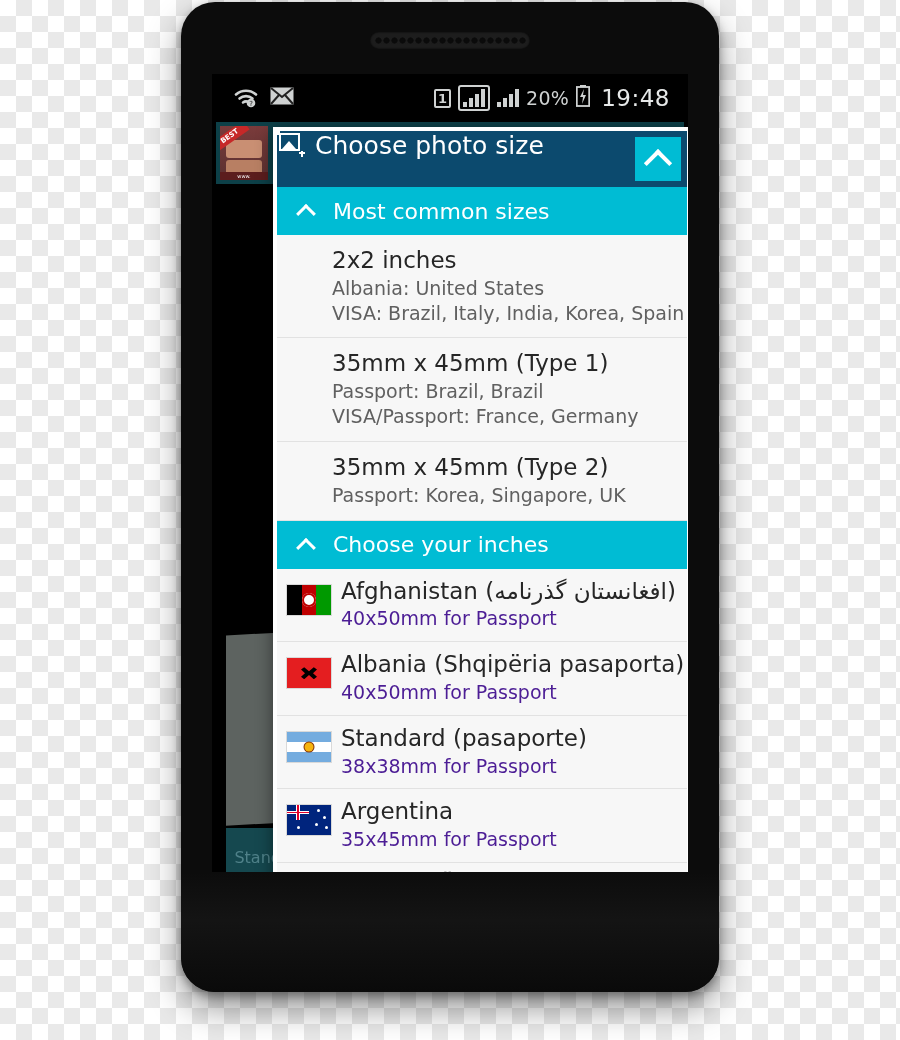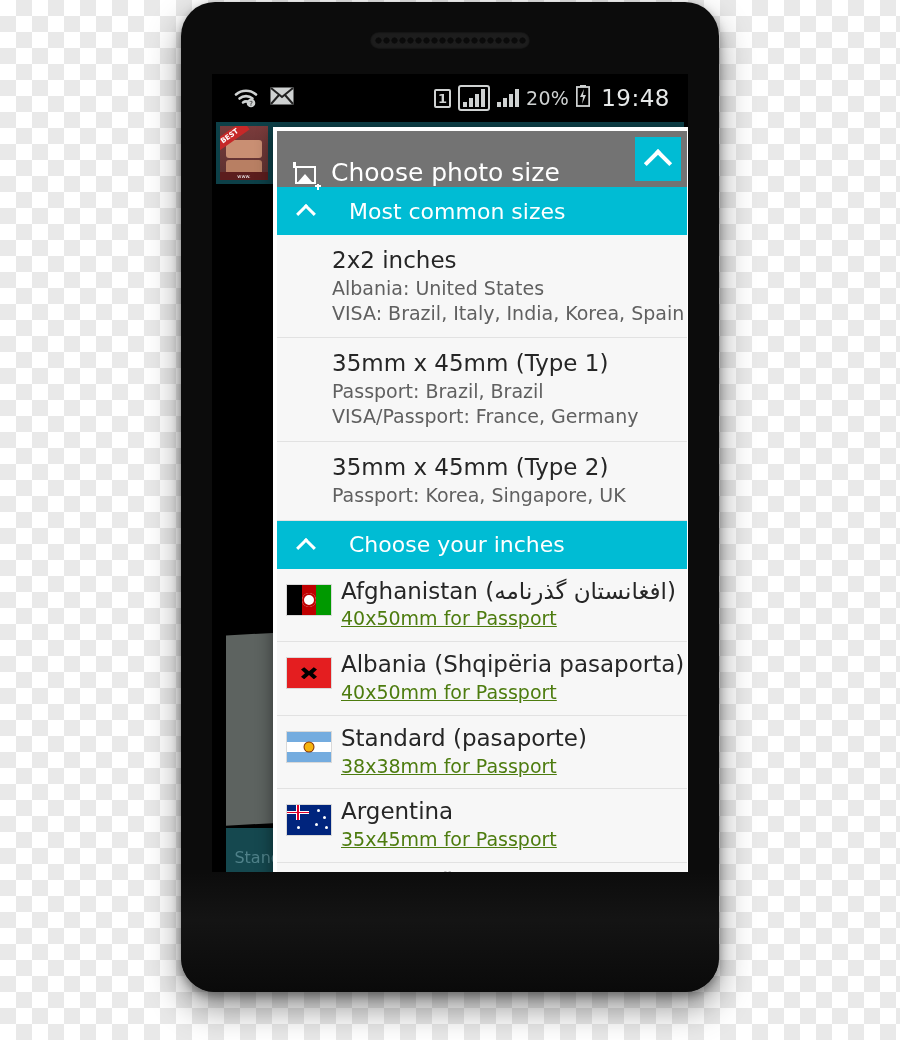--- a/index.html
+++ b/index.html
@@ -133,23 +133,23 @@
     left: 61px; top: 53px;
     width: 418px; height: 778px;
     background: #ffffff;
     border: 4px solid #ffffff;
     box-shadow: 0 4px 16px rgba(0,0,0,.45);
     overflow: hidden;
     display: flex; flex-direction: column;
   }
   #dlg-header {
     height: 56px; flex: 0 0 auto;
-    background: #737373;
-    display: flex; align-items: flex-end;
-    padding-left: 16px; padding-right: 0;
+    background: #0c4a6e;
+    display: flex; align-items: flex-start;
+    padding-right: 0;
     position: relative;
   }
   #dlg-header .titletxt {
     color: #ffffff; font-size: 25px; margin-left: 12px;
     font-family: "DejaVu Sans", sans-serif;
   }
   .photoicon {
     width: 26px; height: 23px; position: relative; flex: 0 0 auto;
   }
   .photoicon .frame{
@@ -181,21 +181,21 @@
     transform: rotate(45deg) translate(2px,2px);
   }
 
   #dlg-body { flex:1 1 auto; overflow:hidden; background:#f7f7f7; }
 
   .sect-header{
     background:#00bcd4; height: 48px;
     display:flex; align-items:center; padding-left: 22px;
   }
   .sect-header .lbl{
-    color:#fff; font-size: 22px; margin-left: 36px;
+    color:#fff; font-size: 22px; margin-left: 20px;
     font-family:"DejaVu Sans", sans-serif;
   }
 
   .size-row{
     padding: 10px 0 12px 55px;
     border-bottom: 1px solid #e2e2e2;
     background:#f7f7f7;
   }
   .size-row .t{
     font-size: 23px; color:#262626; line-height: 1.35;
@@ -217,23 +217,22 @@
     width: 44px; height: 30px; flex:0 0 auto; margin-top: 8px; margin-right: 10px;
     position:relative; overflow:hidden;
     box-shadow: 0 0 0 1px rgba(0,0,0,.12);
   }
   .country-row .txtwrap{ flex:1 1 auto; min-width:0; }
   .country-row .t{
     font-size: 23px; color:#262626; line-height:1.3; white-space:nowrap;
     font-family:"DejaVu Sans", sans-serif;
   }
   .country-row .s{
-    font-size: 19px; color:#4d7c0f; line-height:1.3;
-    font-family:"DejaVu Sans", sans-serif;
-    text-decoration:underline;
+    font-size: 19px; color:#4c1d95; line-height:1.3;
+    font-family:"DejaVu Sans", sans-serif;
   }
 
   
   .flag-af{background:linear-gradient(to right,#000 0 33.3%,#be0000 33.3% 66.6%,#009900 66.6% 100%);}
   .flag-af::after{content:"";position:absolute;left:50%;top:50%;transform:translate(-50%,-50%);
     width:14px;height:14px;border-radius:50%;background:#fff;box-shadow:inset 0 0 0 2px #be0000;}
   .flag-al{background:#e41e20;}
   .flag-al::after{content:"";position:absolute;left:50%;top:50%;transform:translate(-50%,-50%);
     width:16px;height:12px;background:#000;
     clip-path:polygon(0 20%,20% 0,50% 35%,80% 0,100% 20%,75% 50%,100% 80%,80% 100%,50% 65%,20% 100%,0 80%,25% 50%);}

